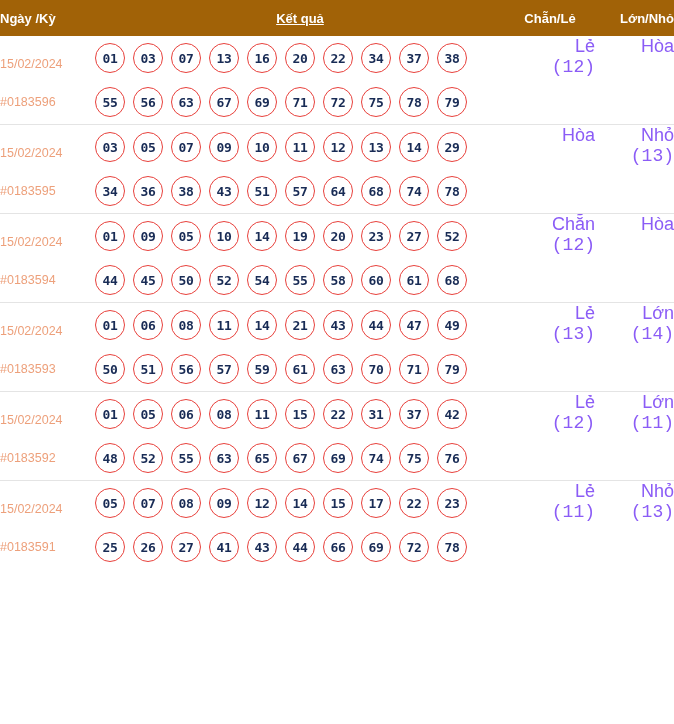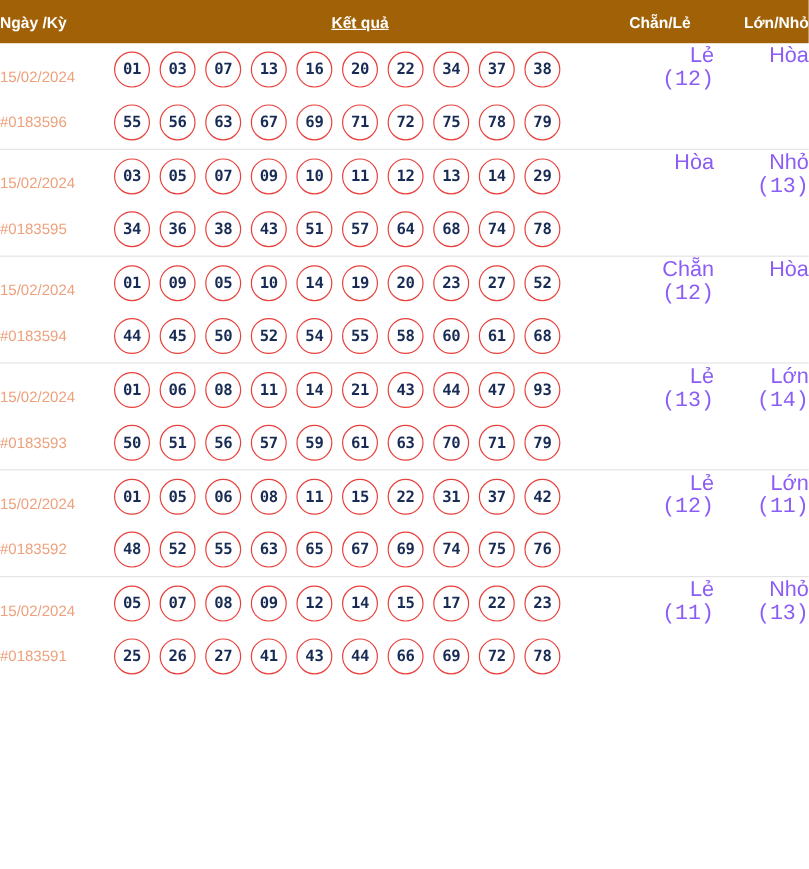--- a/index.html
+++ b/index.html
@@ -233,21 +233,21 @@
           <div class="ball-line">
             <span class="ball">01</span>
             <span class="ball">06</span>
             <span class="ball">08</span>
             <span class="ball">11</span>
             <span class="ball">14</span>
             <span class="ball">21</span>
             <span class="ball">43</span>
             <span class="ball">44</span>
             <span class="ball">47</span>
-            <span class="ball">93</span>
+            <span class="ball">49</span>
           </div>
           <div class="ball-line">
             <span class="ball">50</span>
             <span class="ball">51</span>
             <span class="ball">56</span>
             <span class="ball">57</span>
             <span class="ball">59</span>
             <span class="ball">61</span>
             <span class="ball">63</span>
             <span class="ball">70</span>

